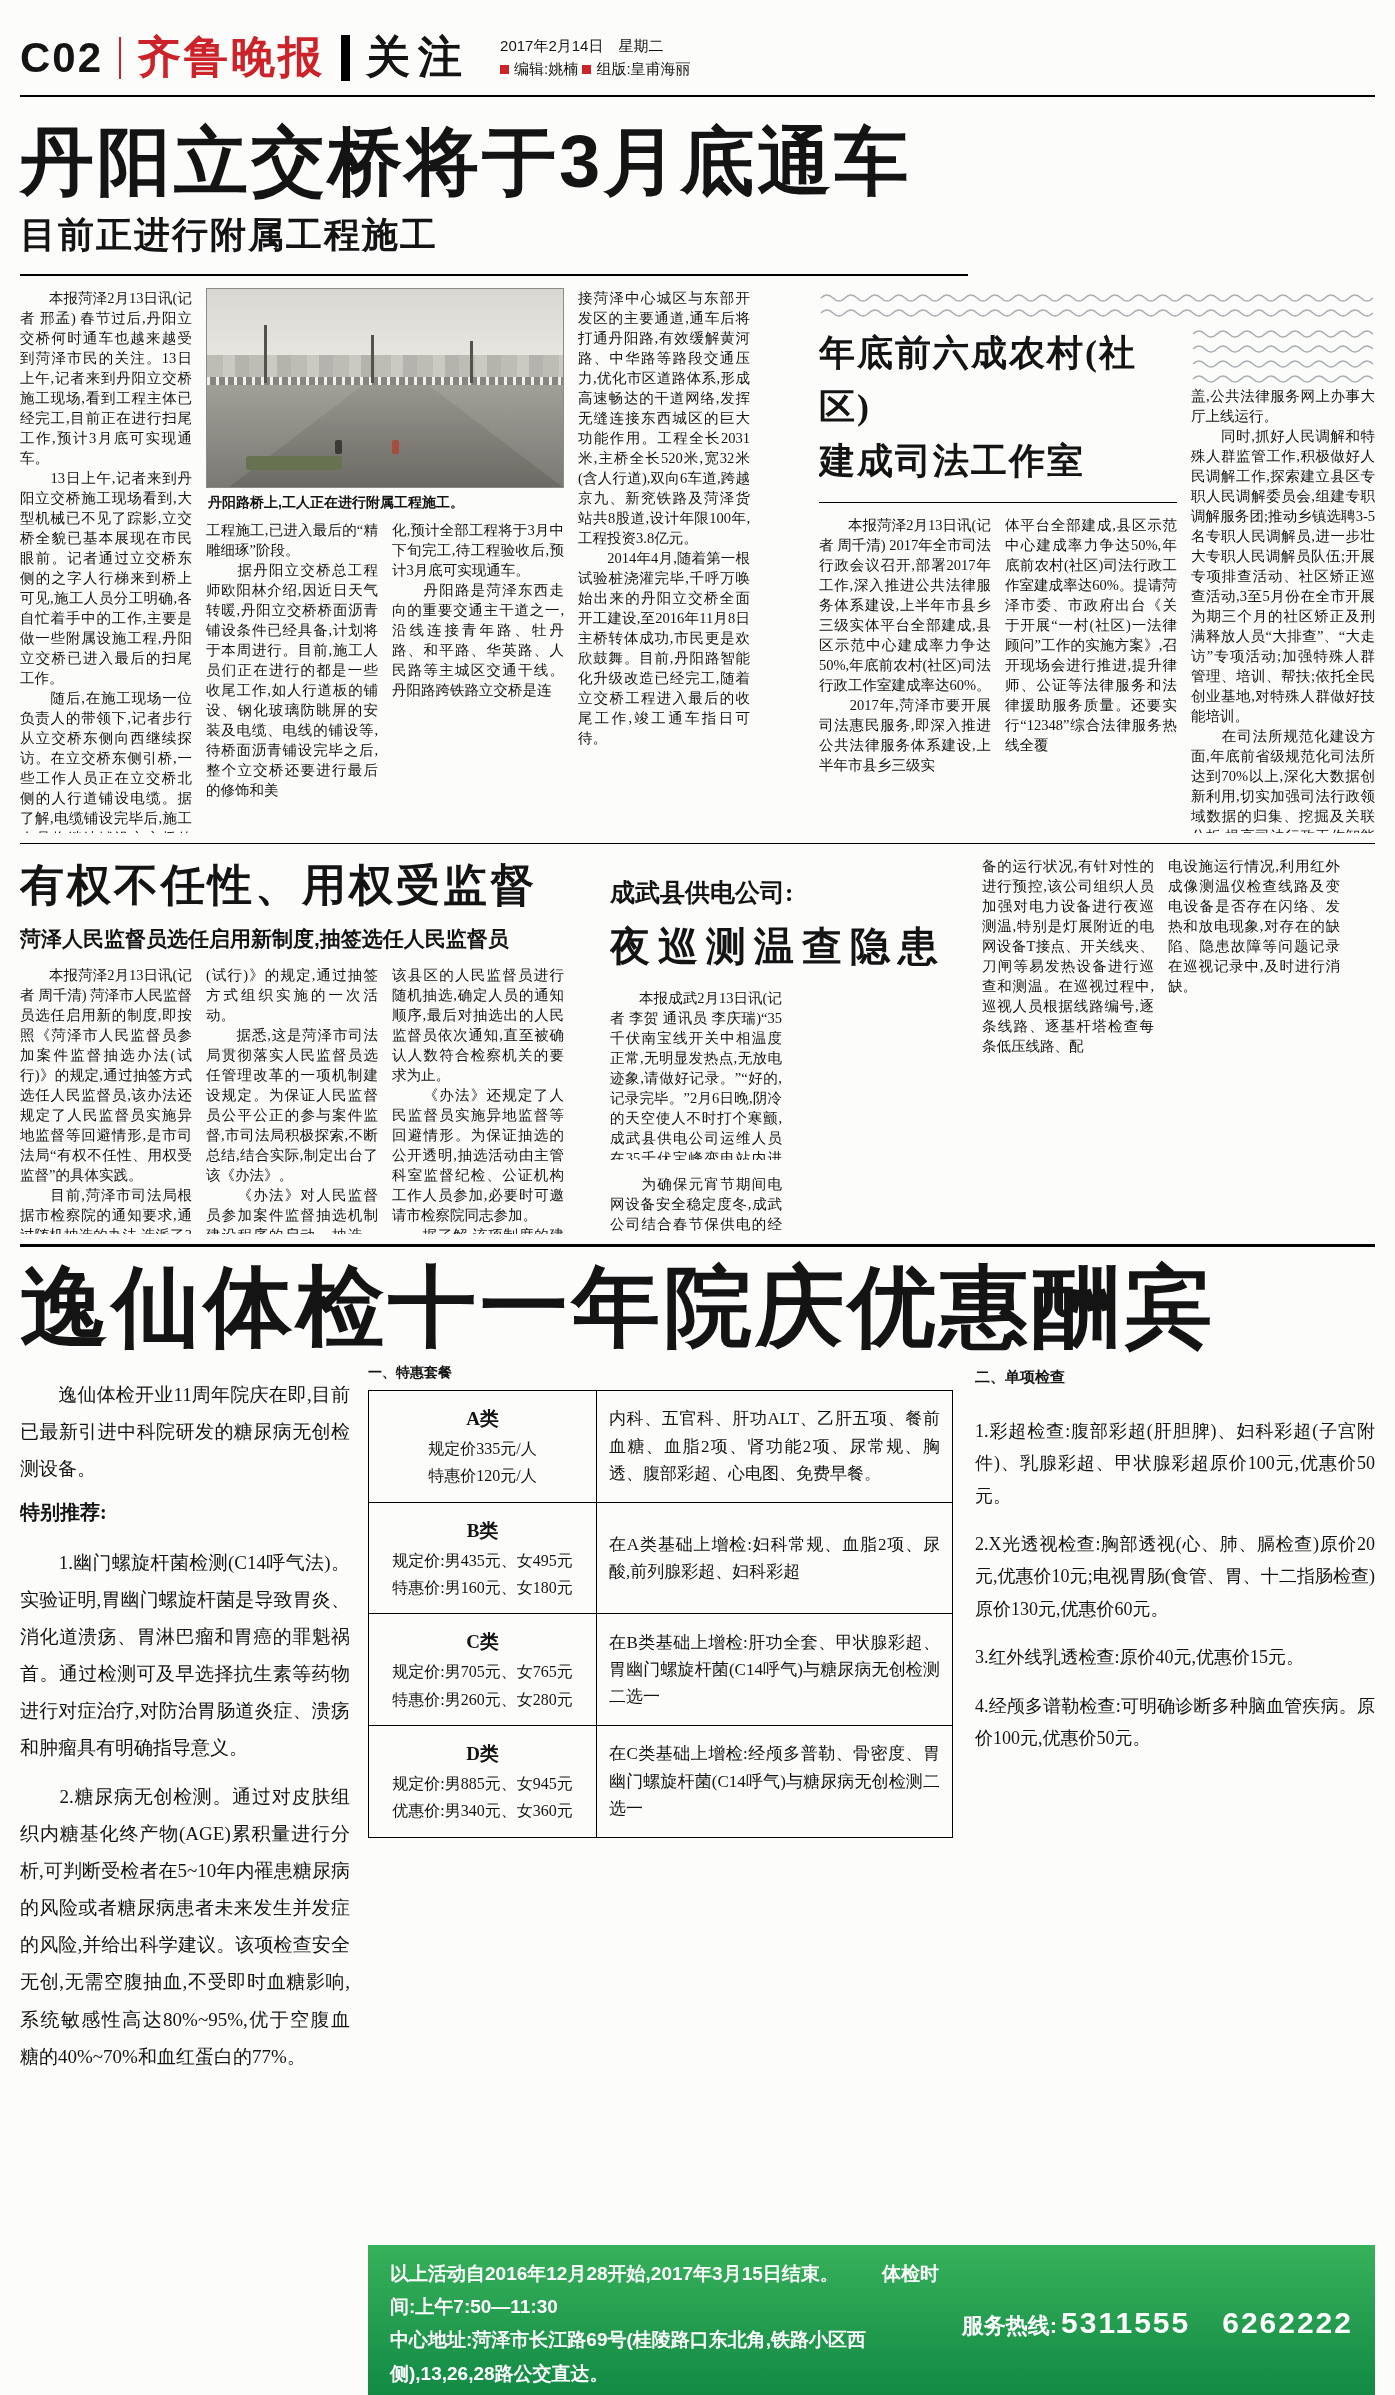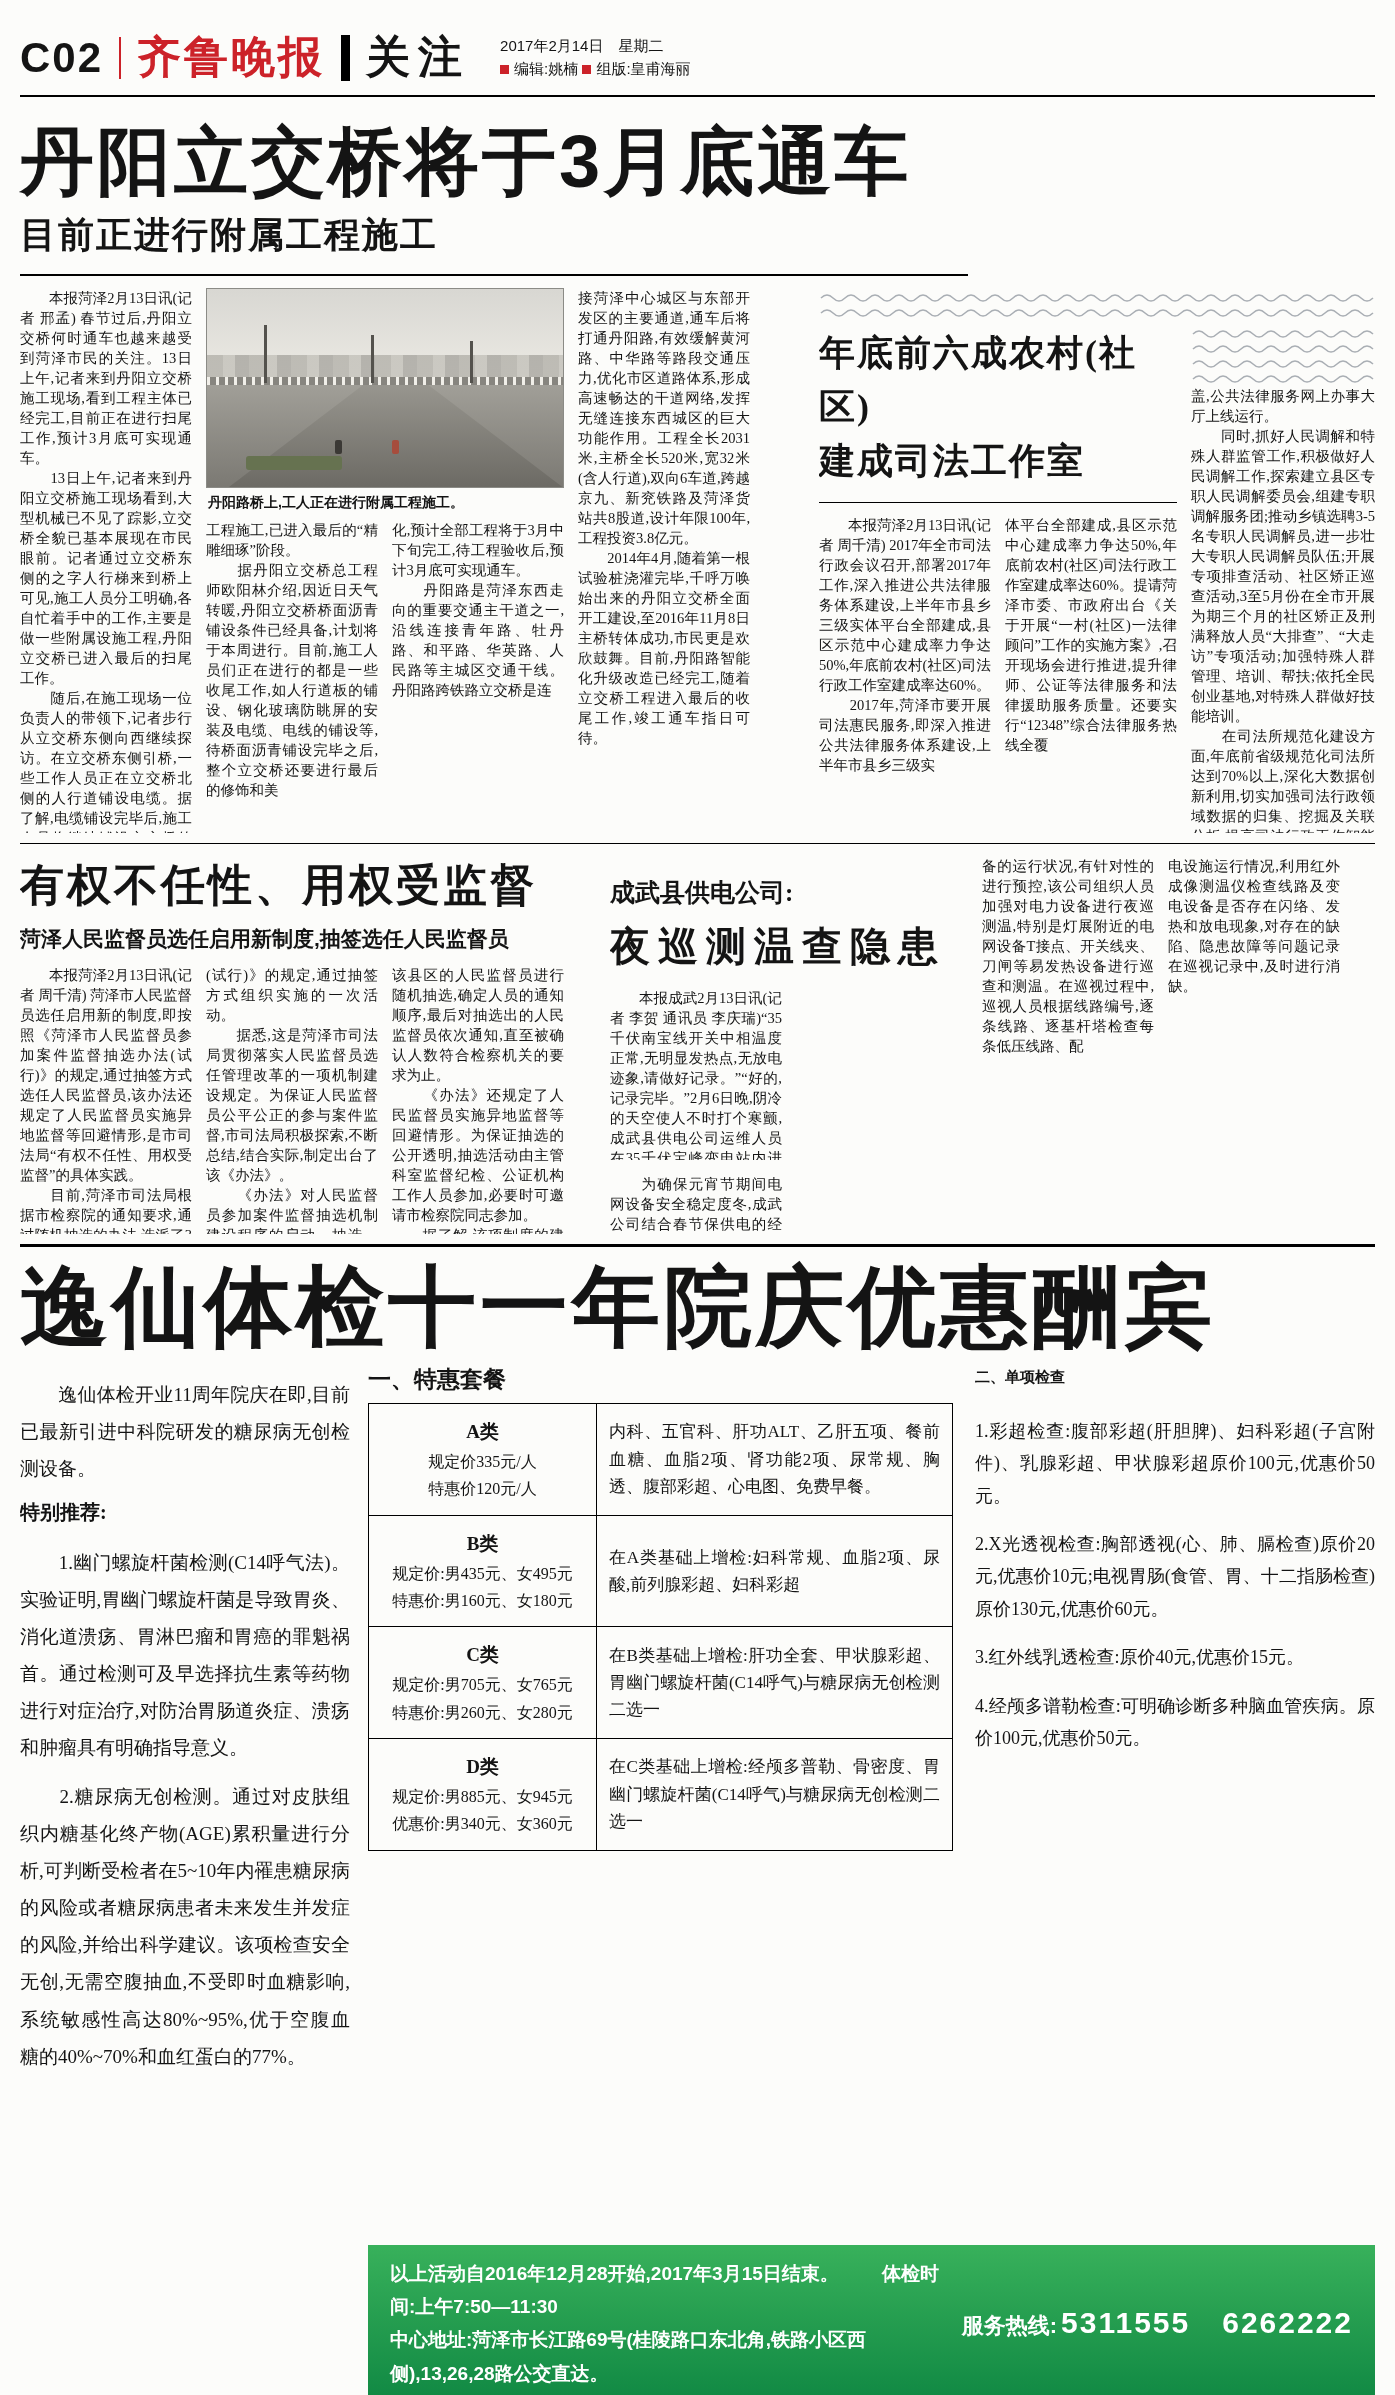--- a/index.html
+++ b/index.html
@@ -82,21 +82,21 @@
   
   .ad-rule { border-top:3px solid #000; margin-top:10px; }
   .ad-headline { margin:14px 0 10px; font-family:"Liberation Sans", sans-serif; font-size:88px; font-weight:900; letter-spacing:4px; line-height:1.05; }
   .ad-content { display:flex; gap:18px; height:1038px; overflow:hidden; }
   .ad-left { width:330px; flex:0 0 330px; font-size:19px; line-height:1.95; text-align:justify; overflow:hidden; }
   .ad-left p { margin:12px 0 6px; }
   .ad-rec-title { font-weight:bold; font-size:20px; margin:2px 0 4px; }
   .ad-main { flex:1; display:flex; flex-direction:column; }
   .ad-main-cols { display:flex; gap:22px; flex:1; overflow:hidden; }
   .ad-table-wrap { width:585px; flex:0 0 585px; }
-  .ad-table-title { font-family:"Liberation Sans", sans-serif; font-size:23px; font-weight:bold; margin-bottom:8px; }
+  .ad-table-title { font-family:"Liberation Sans", sans-serif; font-size:14px; font-weight:bold; margin-bottom:8px; }
   table.pkg { border-collapse:collapse; width:100%; }
   .pkg td { border:1.5px solid #000; vertical-align:middle; }
   .cell-left { width:228px; text-align:center; padding:12px 6px; font-size:16px; line-height:1.7; }
   .pkg-name { font-size:19px; font-weight:bold; }
   .cell-right { padding:12px 12px; font-size:17px; line-height:1.6; text-align:justify; }
   .ad-singles { flex:1; font-size:18px; line-height:1.8; overflow:hidden; }
   .ad-singles-title { font-family:Liberation Serif, serif; font-size:15px; font-weight:bold; margin-bottom:24px; }
   .ad-singles p { margin:0 0 16px; text-align:justify; }
   .ad-footer {
     background:linear-gradient(180deg,#38b15b,#108843); color:#fff;

